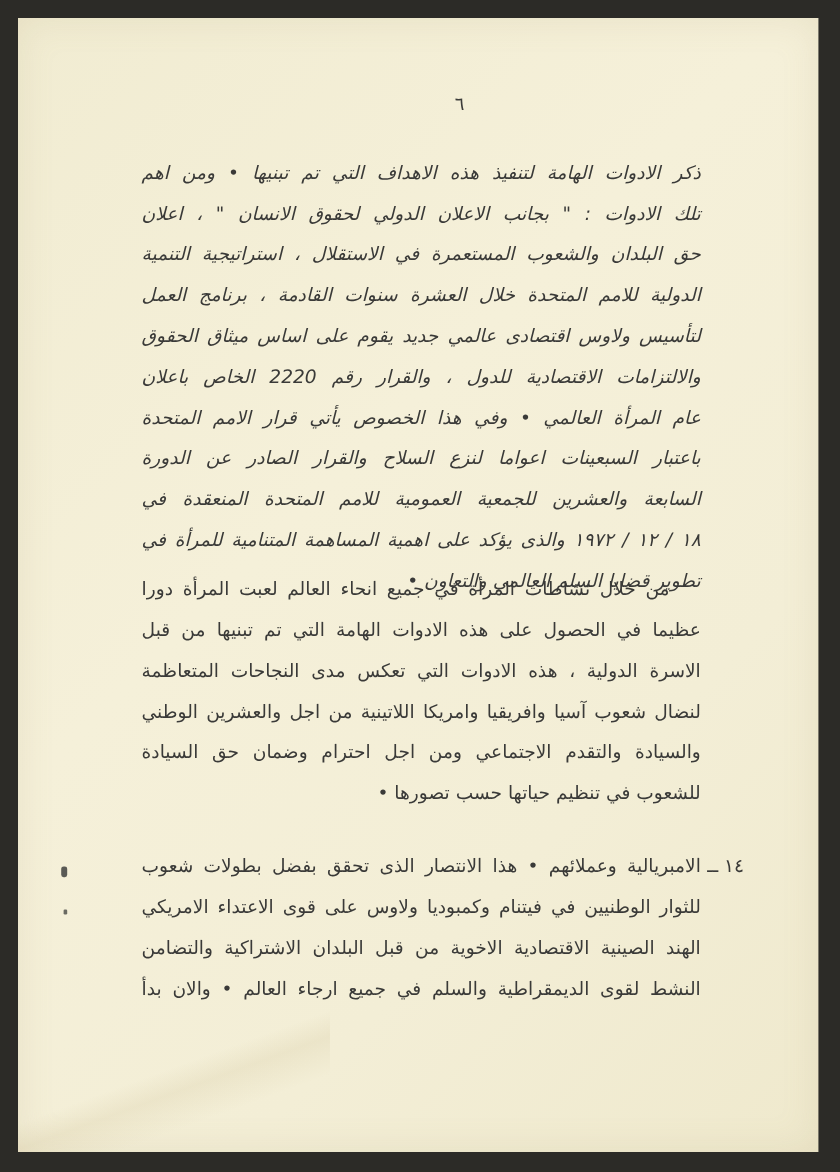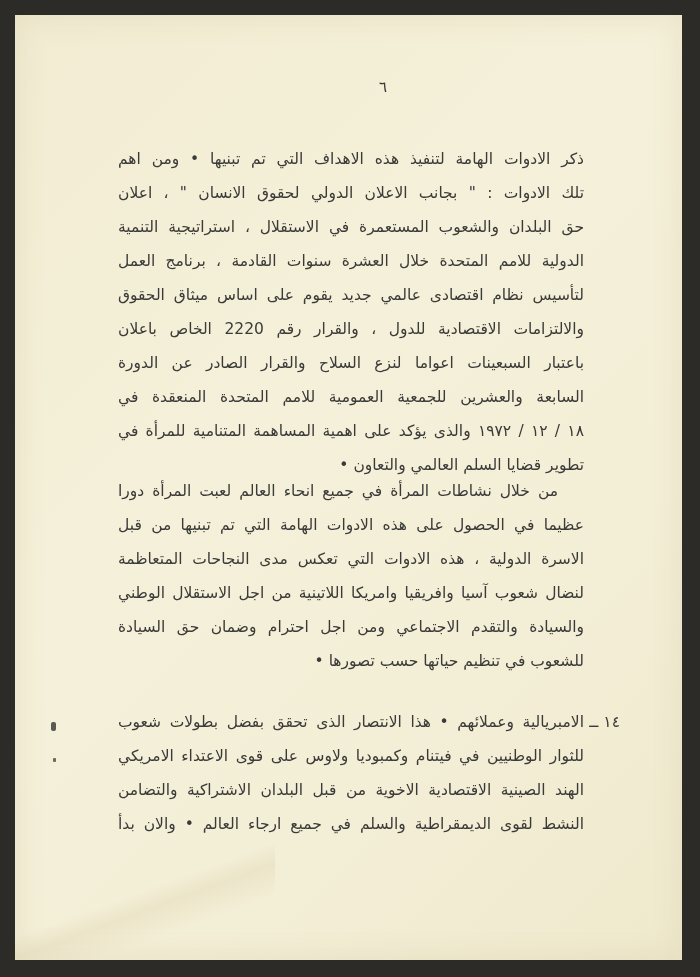--- a/index.html
+++ b/index.html
@@ -95,38 +95,39 @@
 <body>
 
 <div class="page">
   <div class="page-fold"></div>
   <div class="punch-mark"></div>
   <div class="punch-dot"></div>
 </div>
 
 <div class="page-number">٦</div>
 
-<div class="text-block" style="top:142px;">
+<div class="text-block" style="top:127px;font-style:italic;">
   <div class="line">ذكر الادوات الهامة لتنفيذ هذه الاهداف التي تم تبنيها • ومن اهم</div>
   <div class="line">تلك الادوات : " بجانب الاعلان الدولي لحقوق الانسان " ، اعلان</div>
   <div class="line">حق البلدان والشعوب المستعمرة في الاستقلال ، استراتيجية التنمية</div>
   <div class="line">الدولية للامم المتحدة خلال العشرة سنوات القادمة ، برنامج العمل</div>
-  <div class="line">لتأسيس نظام اقتصادى عالمي جديد يقوم على اساس ميثاق الحقوق</div>
+  <div class="line">لتأسيس ولاوس اقتصادى عالمي جديد يقوم على اساس ميثاق الحقوق</div>
   <div class="line">والالتزامات الاقتصادية للدول ، والقرار رقم 2220 الخاص باعلان</div>
+  <div class="line">عام المرأة العالمي • وفي هذا الخصوص يأتي قرار الامم المتحدة</div>
   <div class="line">باعتبار السبعينات اعواما لنزع السلاح والقرار الصادر عن الدورة</div>
   <div class="line">السابعة والعشرين للجمعية العمومية للامم المتحدة المنعقدة في</div>
   <div class="line">١٨ / ١٢ / ١٩٧٢ والذى يؤكد على اهمية المساهمة المتنامية للمرأة في</div>
   <div class="line last">تطوير قضايا السلم العالمي والتعاون •</div>
 </div>
 
 <div class="text-block" style="top:474px;">
   <div class="line indent">من خلال نشاطات المرأة في جميع انحاء العالم لعبت المرأة دورا</div>
   <div class="line">عظيما في الحصول على هذه الادوات الهامة التي تم تبنيها من قبل</div>
   <div class="line">الاسرة الدولية ، هذه الادوات التي تعكس مدى النجاحات المتعاظمة</div>
-  <div class="line">لنضال شعوب آسيا وافريقيا وامريكا اللاتينية من اجل الاستقلال الوطني</div>
+  <div class="line">لنضال شعوب آسيا وافريقيا وامريكا اللاتينية من اجل والعشرين الوطني</div>
   <div class="line">والسيادة والتقدم الاجتماعي ومن اجل احترام وضمان حق السيادة</div>
   <div class="line last">للشعوب في تنظيم حياتها حسب تصورها •</div>
 </div>
 
 <div class="text-block para-14" style="position:absolute; top:705px;">
   <span class="item-number" style="line-height:34px;">١٤ ــ</span>
   <div class="line">الامبريالية وعملائهم • هذا الانتصار الذى تحقق بفضل بطولات شعوب</div>
   <div class="line">للثوار الوطنيين في فيتنام وكمبوديا ولاوس على قوى الاعتداء الامريكي</div>
   <div class="line">الهند الصينية الاقتصادية الاخوية من قبل البلدان الاشتراكية والتضامن</div>
   <div class="line">النشط لقوى الديمقراطية والسلم في جميع ارجاء العالم • والان بدأ</div>

